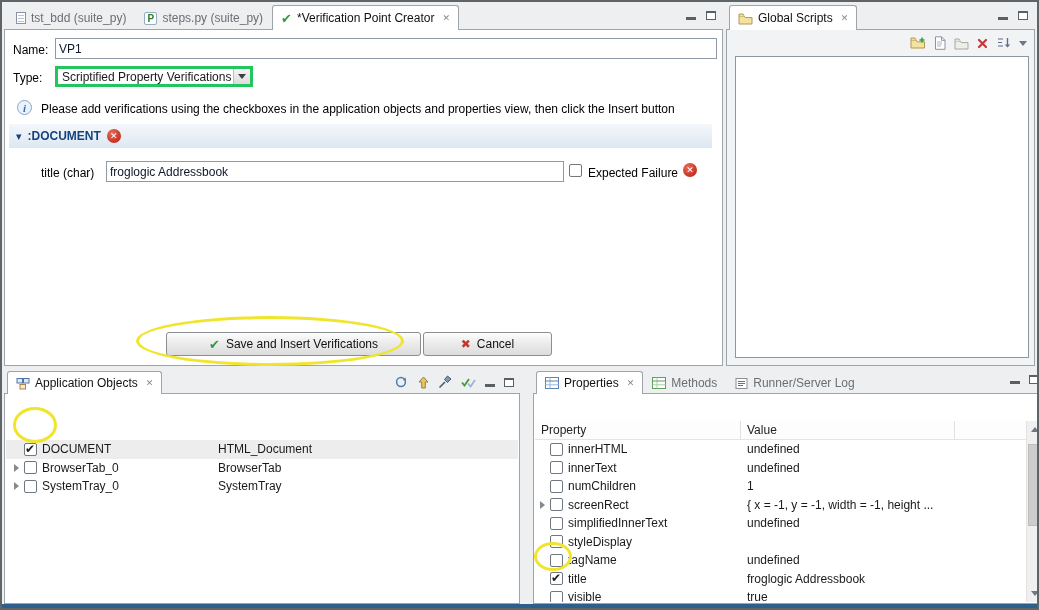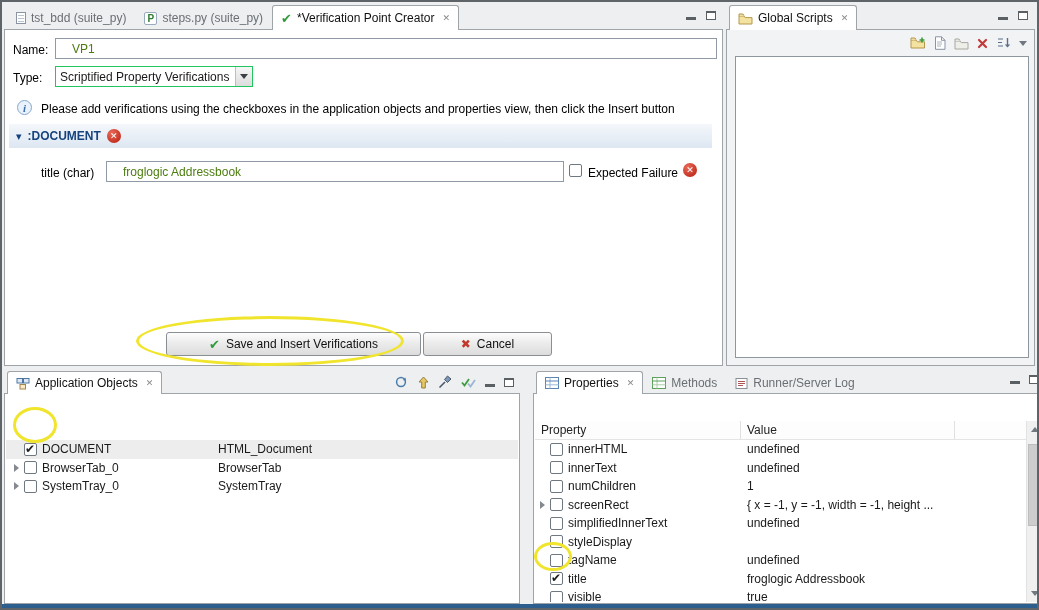--- a/index.html
+++ b/index.html
@@ -35,26 +35,26 @@
   .min-btn::after { content:""; position:absolute; left:0; bottom:0; width:10px; height:3px; background:#5a5f63; }
   .max-btn { width:10px; height:9px; border:1px solid #5a5f63; border-top:2px solid #5a5f63; background:#fff; }
 
   .panel-body { position:absolute; left:0; right:0; top:26px; bottom:0; background:#fff;
       border-left:1px solid #9fa4a9; border-right:1px solid #9fa4a9; border-bottom:1px solid #9fa4a9; }
   .tabbar.short + .panel-body { top:24px; }
 
   
   .vp-form { font-size:12px; }
   .form-label { position:absolute; color:#000; }
-  .text-input { position:absolute; border:1px solid #8f9aa6; background:#fff; height:21px; padding:0 16px;
-      font-family:"Liberation Sans","DejaVu Sans",sans-serif; font-size:12px; color:#4d7c0f; }
+  .text-input { position:absolute; border:1px solid #8f9aa6; background:#fff; height:21px; padding:0 3px;
+      font-family:"Liberation Sans","DejaVu Sans",sans-serif; font-size:12px; color:#0f172a; }
   #name-label { left:8px; top:13px; }
   #name-input { left:50px; top:8px; width:662px; }
   #type-label { left:8px; top:41px; }
-  .select { position:absolute; left:50px; top:36px; width:198px; height:21px; border:1px solid #22c55e; background:#fff; display:flex; align-items:center; }
+  .select { position:absolute; left:50px; top:36px; width:198px; height:21px; border:3px solid #22c55e; background:#fff; display:flex; align-items:center; }
   .select-text { flex:1; padding-left:4px; white-space:nowrap; overflow:hidden; }
   .select-btn { width:17px; align-self:stretch; border-left:1px solid #b9bfc6; background:linear-gradient(#f6f6f6,#dcdcdc); display:flex; align-items:center; justify-content:center; }
   .sel-arrow { width:0; height:0; border-left:4px solid transparent; border-right:4px solid transparent; border-top:5px solid #3a3f44; }
   .info-ico { position:absolute; left:12px; top:70px; width:15px; height:15px; border-radius:50%;
       border:1px solid #85a8cf; background:#eaf2fb; color:#3b6ea5; font-style:italic; font-weight:bold;
       font-family:"Liberation Serif","DejaVu Serif",serif; font-size:11px; display:flex; align-items:center; justify-content:center; }
   #info-text { position:absolute; left:36px; top:72px; width:668px; color:#000; }
   .section-bar { position:absolute; left:4px; right:10px; top:94px; height:24px;
       background:linear-gradient(#f4f7fb,#dde7f2); display:flex; align-items:center; gap:6px; padding-left:7px; }
   .section-chevron { color:#16427e; font-size:11px; }

